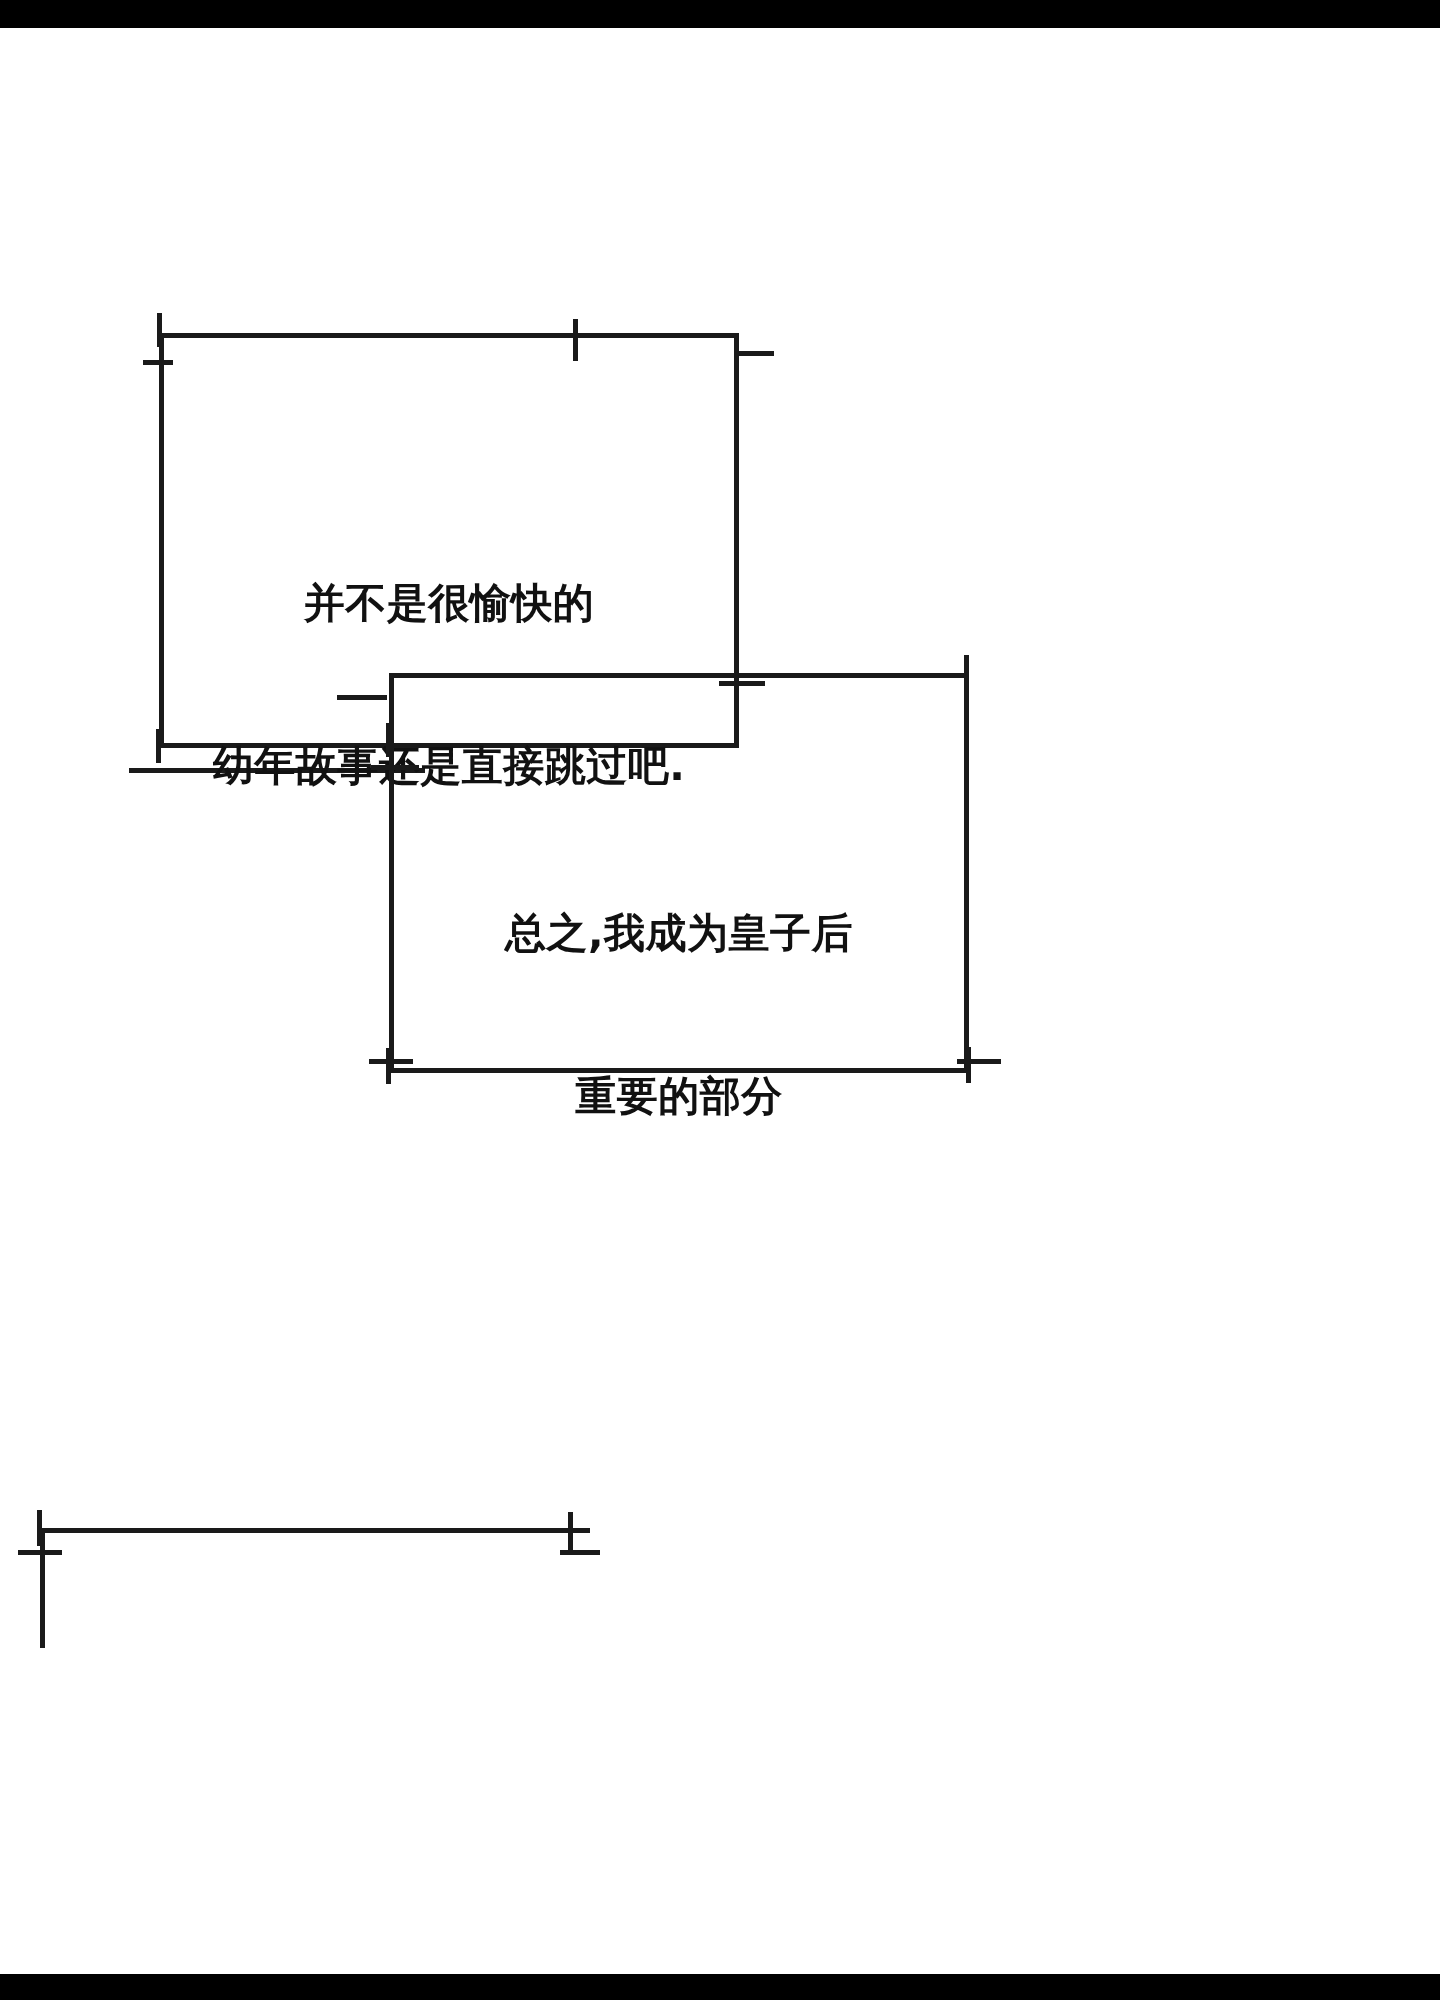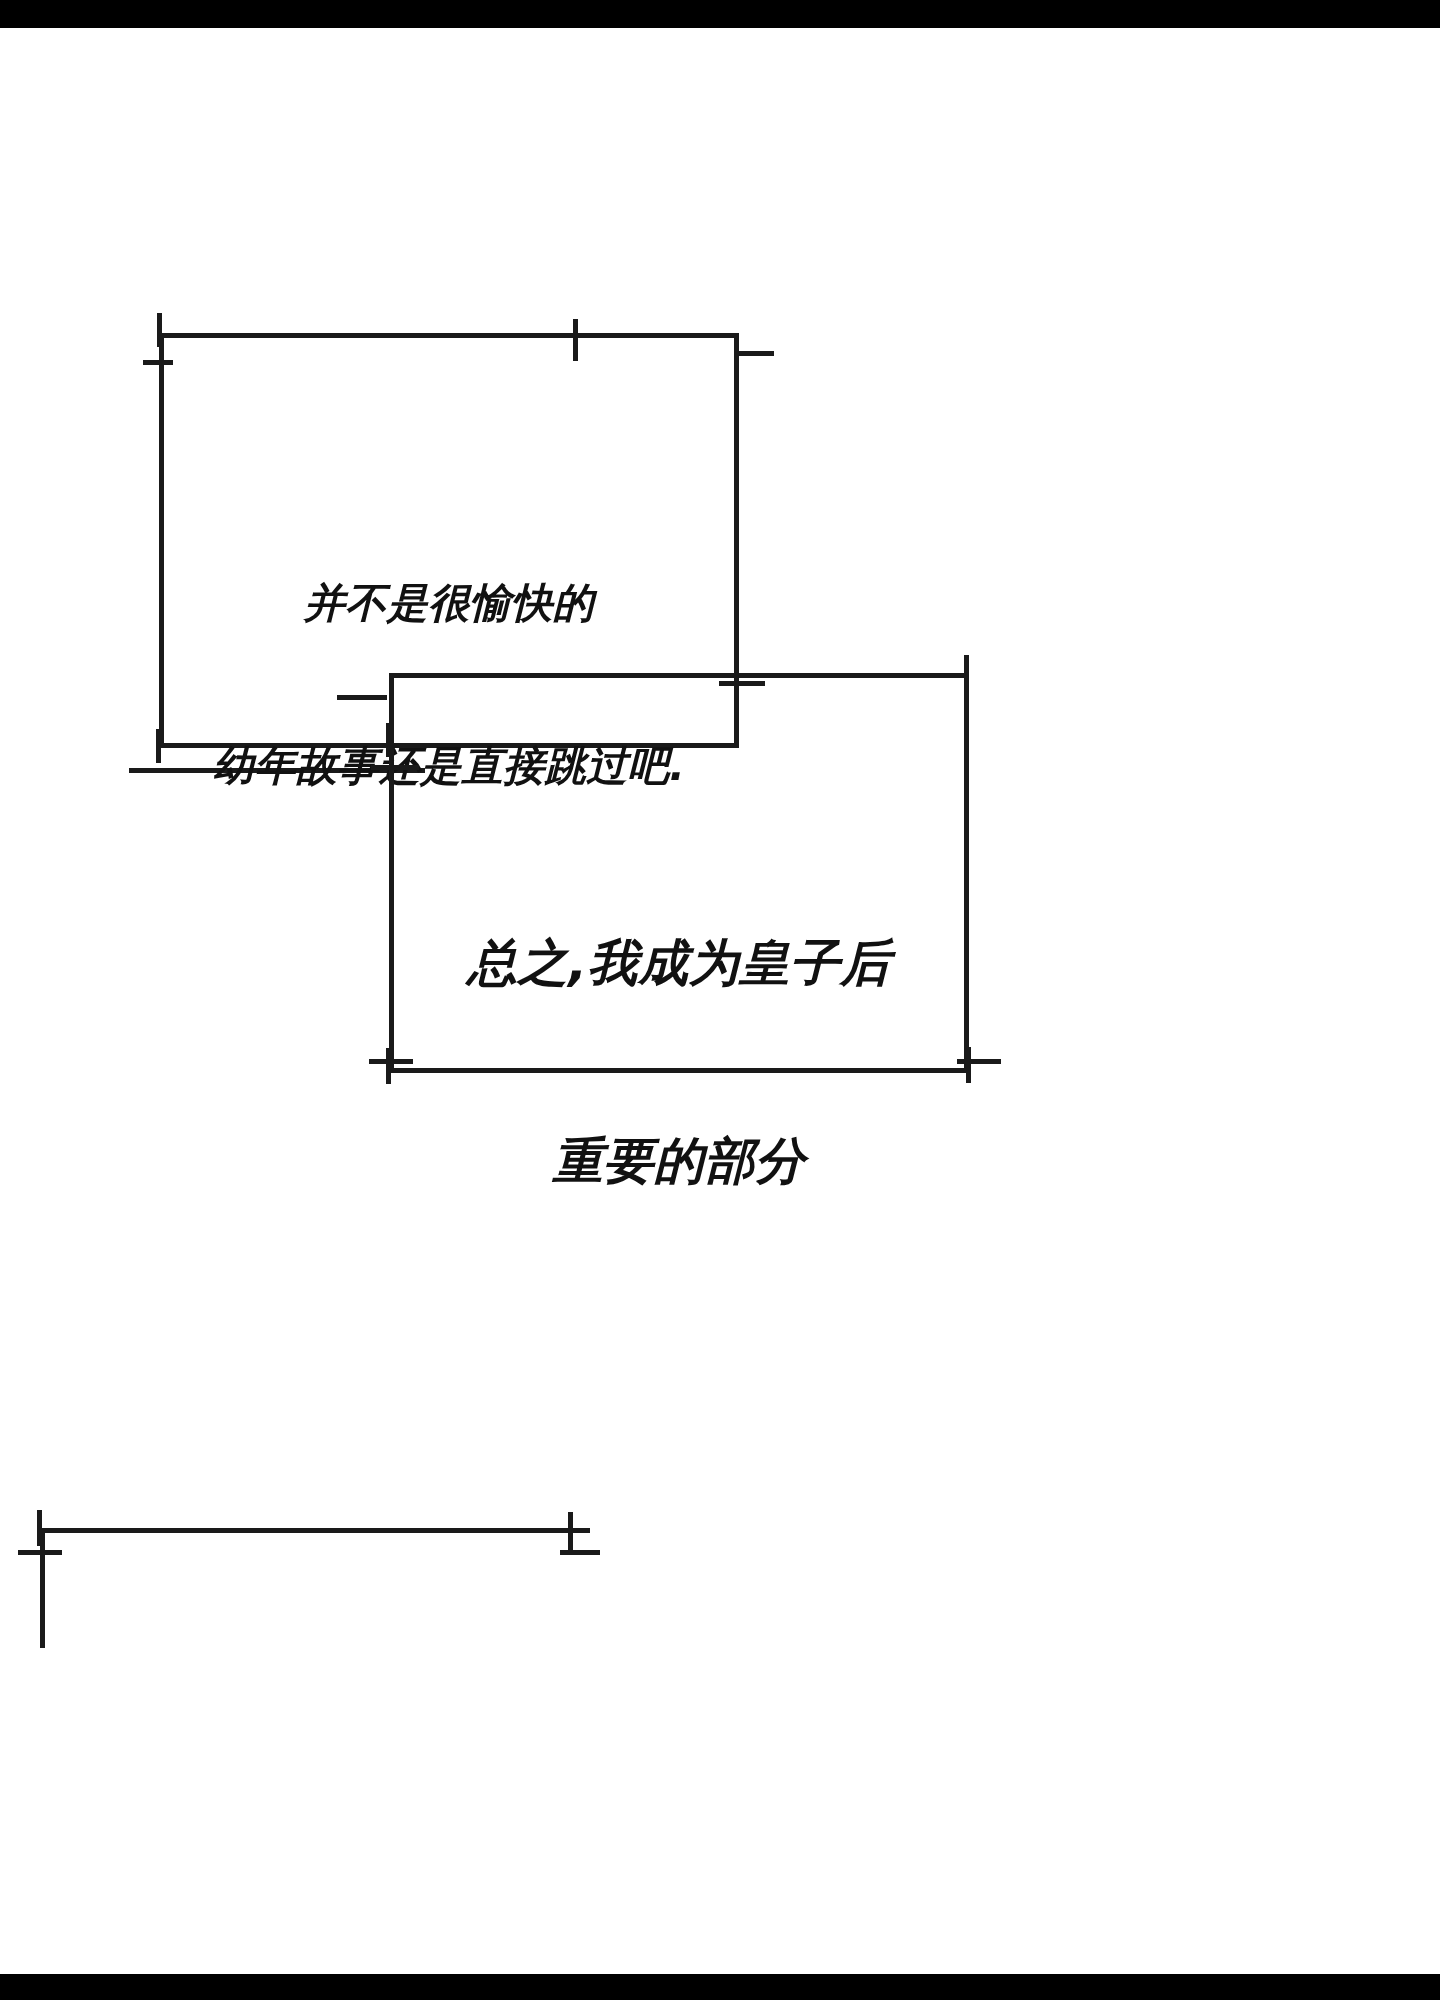--- a/index.html
+++ b/index.html
@@ -15,21 +15,20 @@
     font-family: "Liberation Sans", "DejaVu Sans", sans-serif;
   }
 
   
   .page {
     position: absolute;
     left: 0; top: 0;
     width: 1360px;
     height: 2000px;
     background: #ffffff;
-    font-style: italic;
   }
   .bar {
     position: absolute;
     left: 0;
     width: 1440px;
     background: #000000;
   }
   .bar-top  { top: 0;    height: 28px; }
   .bar-bot  { bottom: 0; height: 26px; }
 
@@ -130,21 +129,21 @@
       <div class="tick tick-v" style="left:575px; top:-18px; height:40px;"></div>
       <div class="tick tick-h" style="left:-52px; top:22px; width:50px;"></div>
 
       <div class="tick tick-v" style="left:-3px; top:375px; height:36px;"></div>
       <div class="tick tick-h" style="left:-20px; top:386px; width:44px;"></div>
 
       <div class="tick tick-v" style="left:577px; top:374px; height:36px;"></div>
       <div class="tick tick-h" style="left:568px; top:386px; width:44px;"></div>
     </div>
 
-    <div class="bubble-text" style="left:389px; top:770px; width:580px; font-size:50px;">
+    <div class="bubble-text" style="left:389px; top:770px; width:580px; font-size:41px;">
       <span class="ln">总之,我成为皇子后</span>
       <span class="ln">重要的部分</span>
     </div>
 
     <div class="frame frame-partial" style="left:40px; top:1500px; width:550px; height:120px;">
       <div class="edge e-top"></div>
       <div class="edge e-left"></div>
 
       <div class="tick tick-v" style="left:-3px; top:-18px; height:36px;"></div>
       <div class="tick tick-h" style="left:-22px; top:22px; width:44px;"></div>

